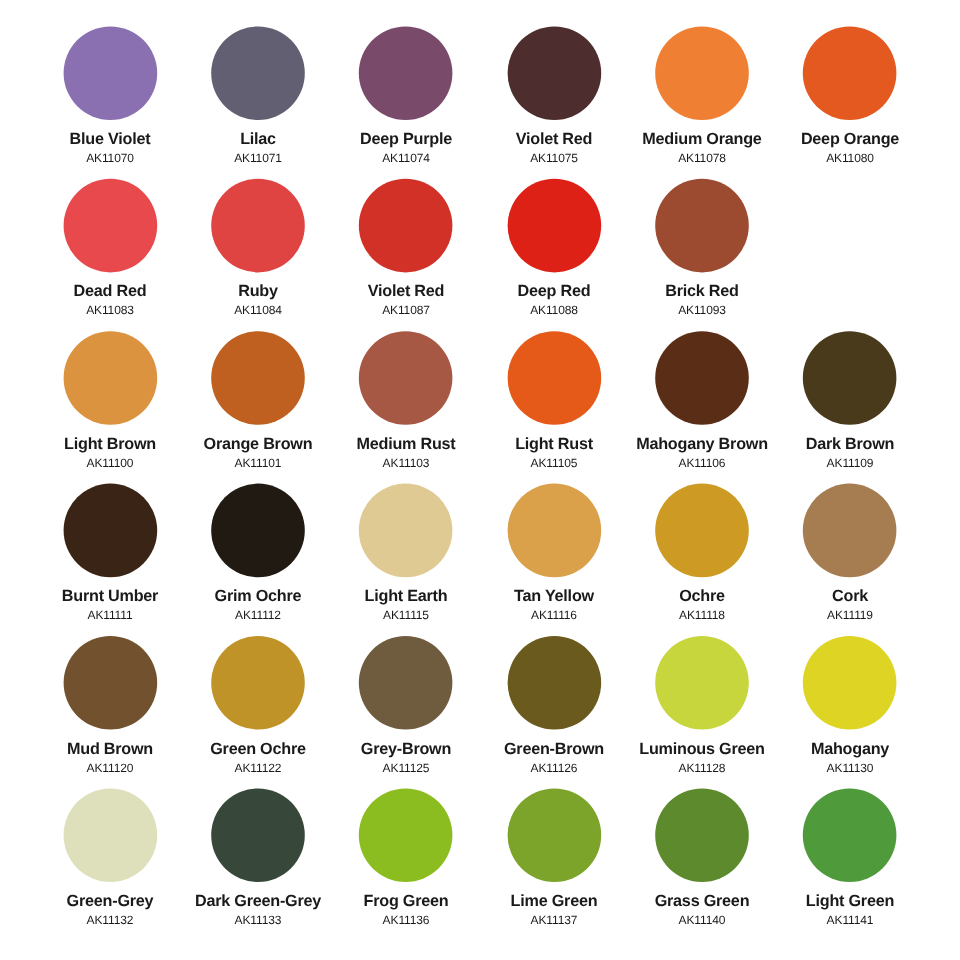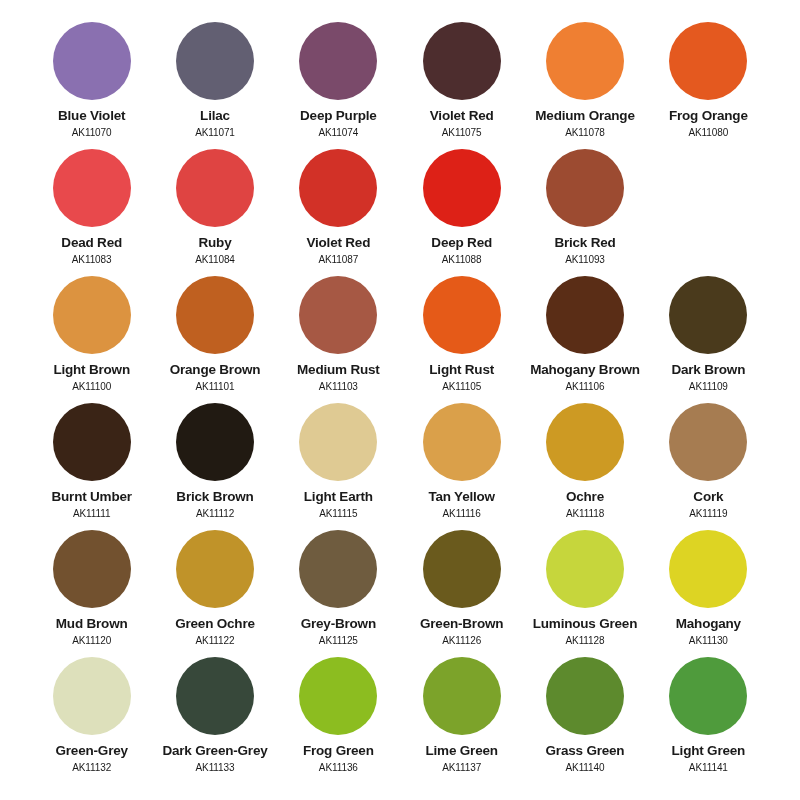--- a/index.html
+++ b/index.html
@@ -85,21 +85,21 @@
         <div class="swatch-name">Violet Red</div>
         <div class="swatch-code">AK11075</div>
       </div>
       <div class="swatch-cell">
         <span class="swatch-dot" style="background: rgb(239, 127, 50);"></span>
         <div class="swatch-name">Medium Orange</div>
         <div class="swatch-code">AK11078</div>
       </div>
       <div class="swatch-cell">
         <span class="swatch-dot" style="background: rgb(228, 89, 31);"></span>
-        <div class="swatch-name">Frog Orange</div>
+        <div class="swatch-name">Deep Orange</div>
         <div class="swatch-code">AK11080</div>
       </div>
     </div>
     <div class="swatch-row">
       <div class="swatch-cell">
         <span class="swatch-dot" style="background: rgb(232, 73, 76);"></span>
         <div class="swatch-name">Dead Red</div>
         <div class="swatch-code">AK11083</div>
       </div>
       <div class="swatch-cell">
@@ -156,21 +156,21 @@
       </div>
     </div>
     <div class="swatch-row">
       <div class="swatch-cell">
         <span class="swatch-dot" style="background: rgb(58, 36, 22);"></span>
         <div class="swatch-name">Burnt Umber</div>
         <div class="swatch-code">AK11111</div>
       </div>
       <div class="swatch-cell">
         <span class="swatch-dot" style="background: rgb(33, 26, 18);"></span>
-        <div class="swatch-name">Brick Brown</div>
+        <div class="swatch-name">Grim Ochre</div>
         <div class="swatch-code">AK11112</div>
       </div>
       <div class="swatch-cell">
         <span class="swatch-dot" style="background: rgb(223, 202, 147);"></span>
         <div class="swatch-name">Light Earth</div>
         <div class="swatch-code">AK11115</div>
       </div>
       <div class="swatch-cell">
         <span class="swatch-dot" style="background: rgb(218, 160, 74);"></span>
         <div class="swatch-name">Tan Yellow</div>

